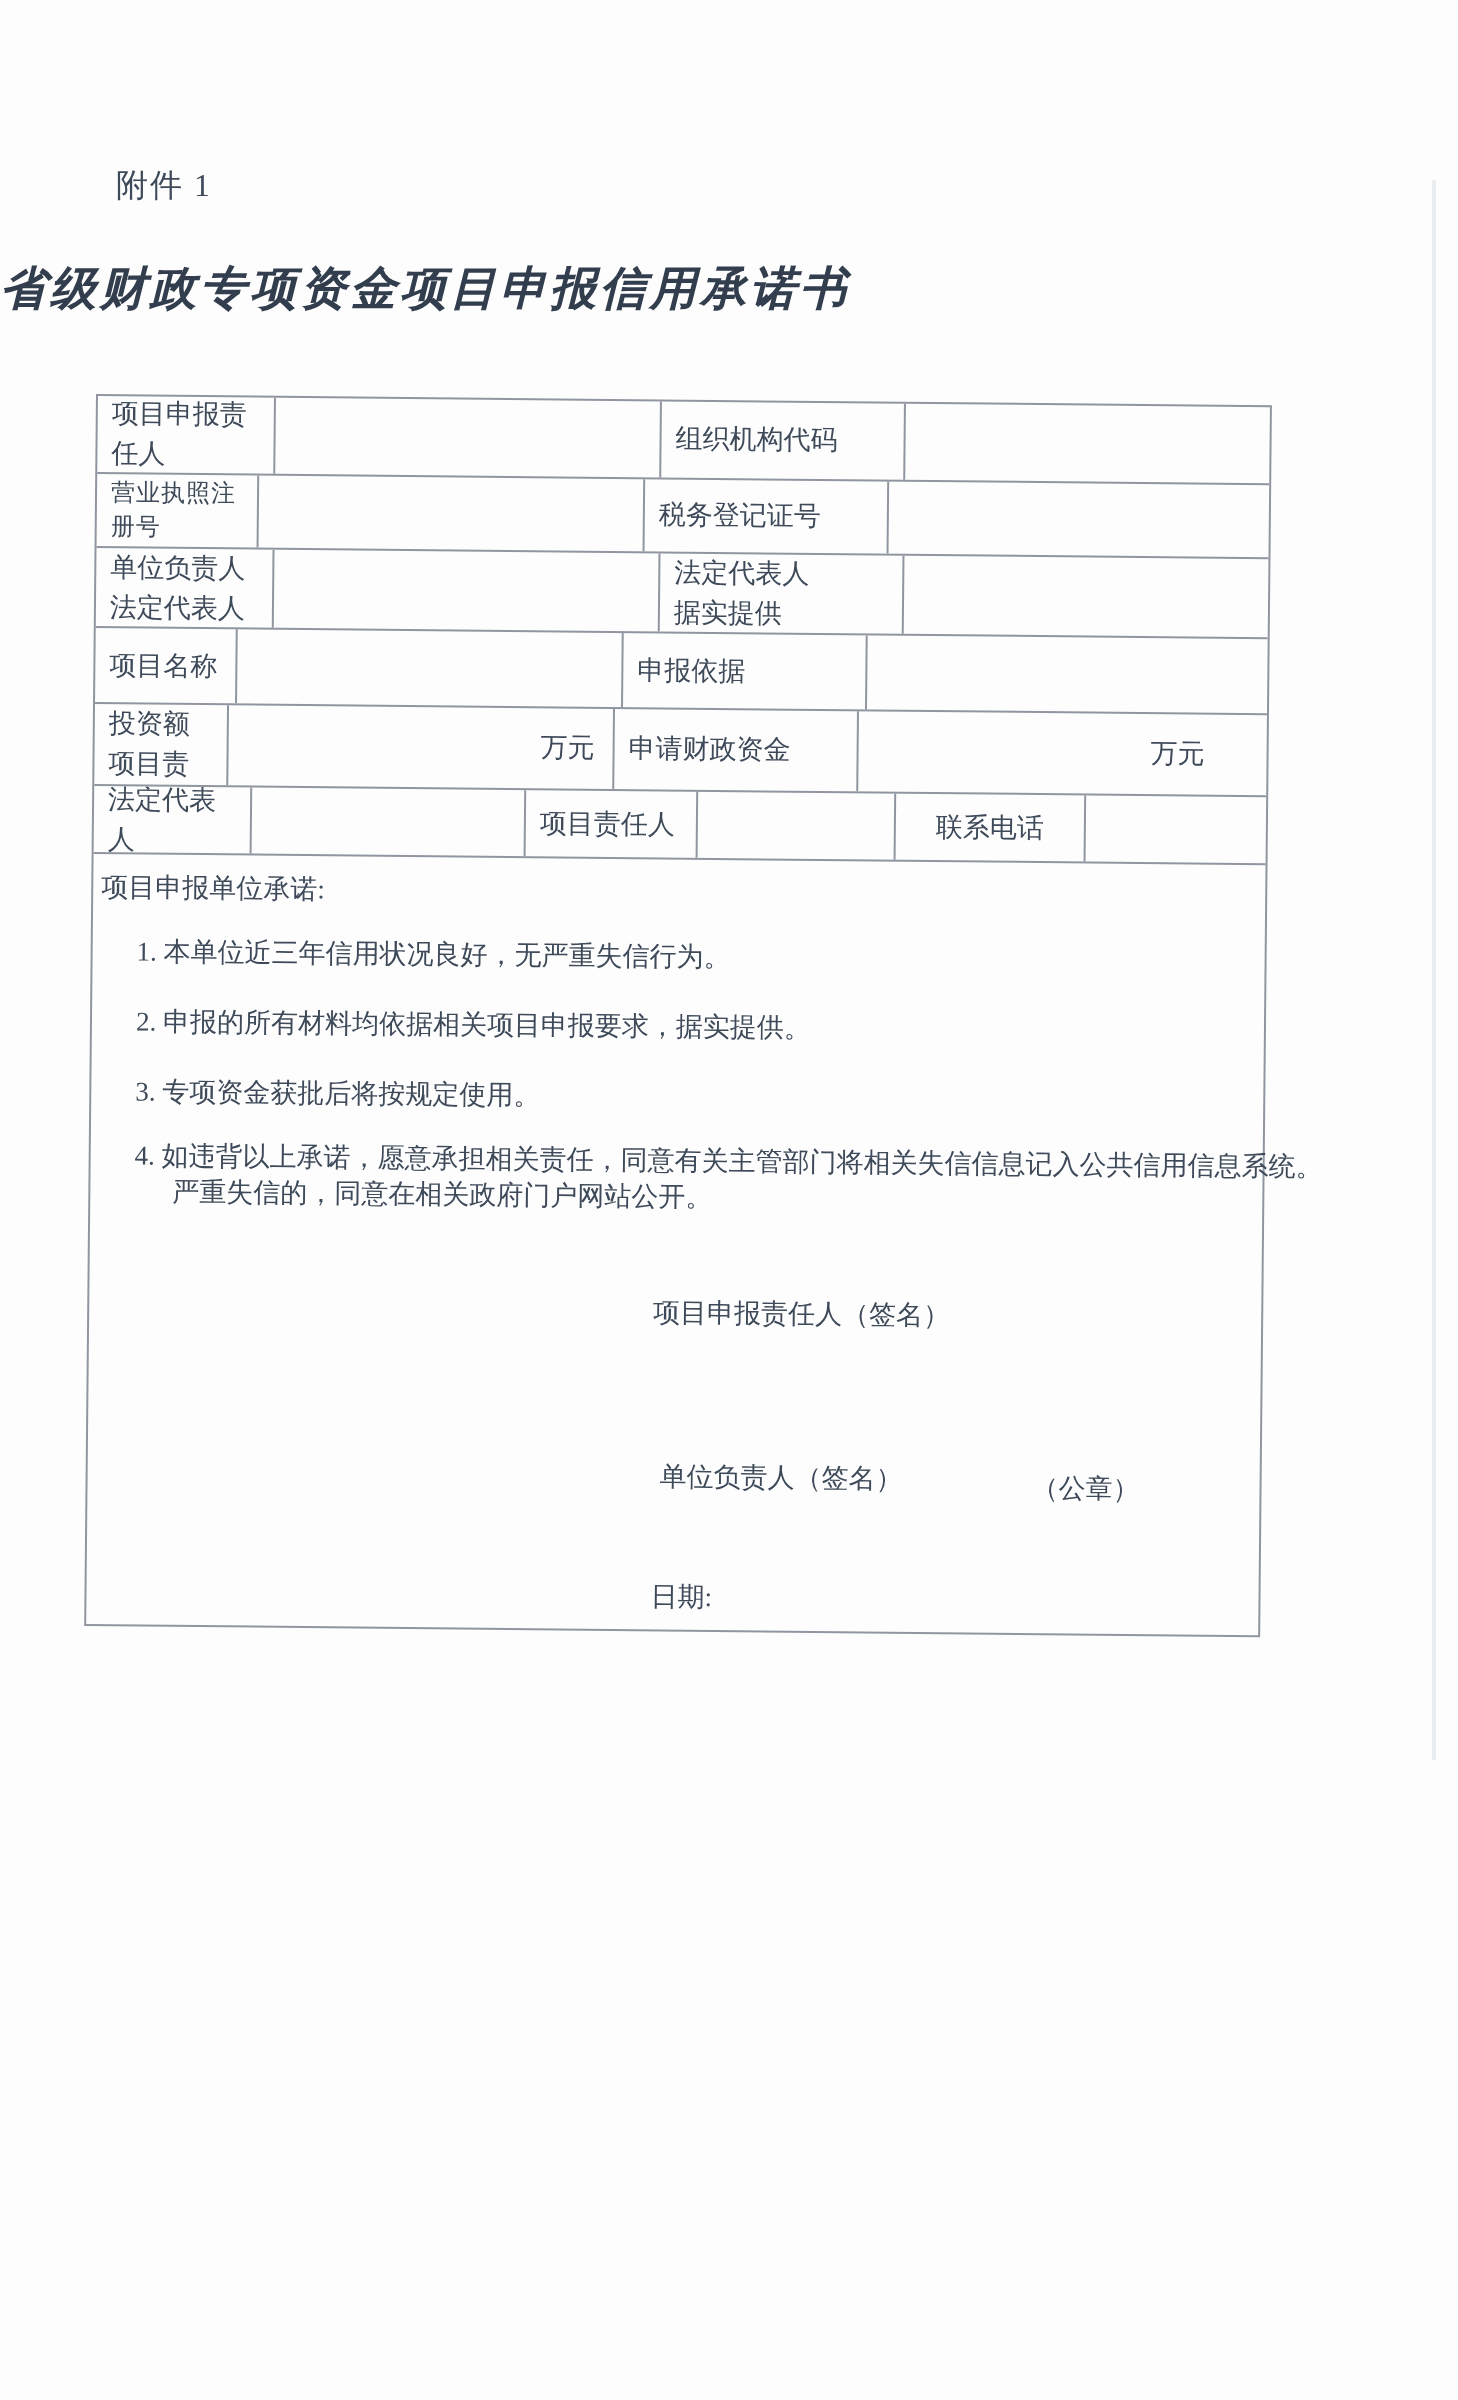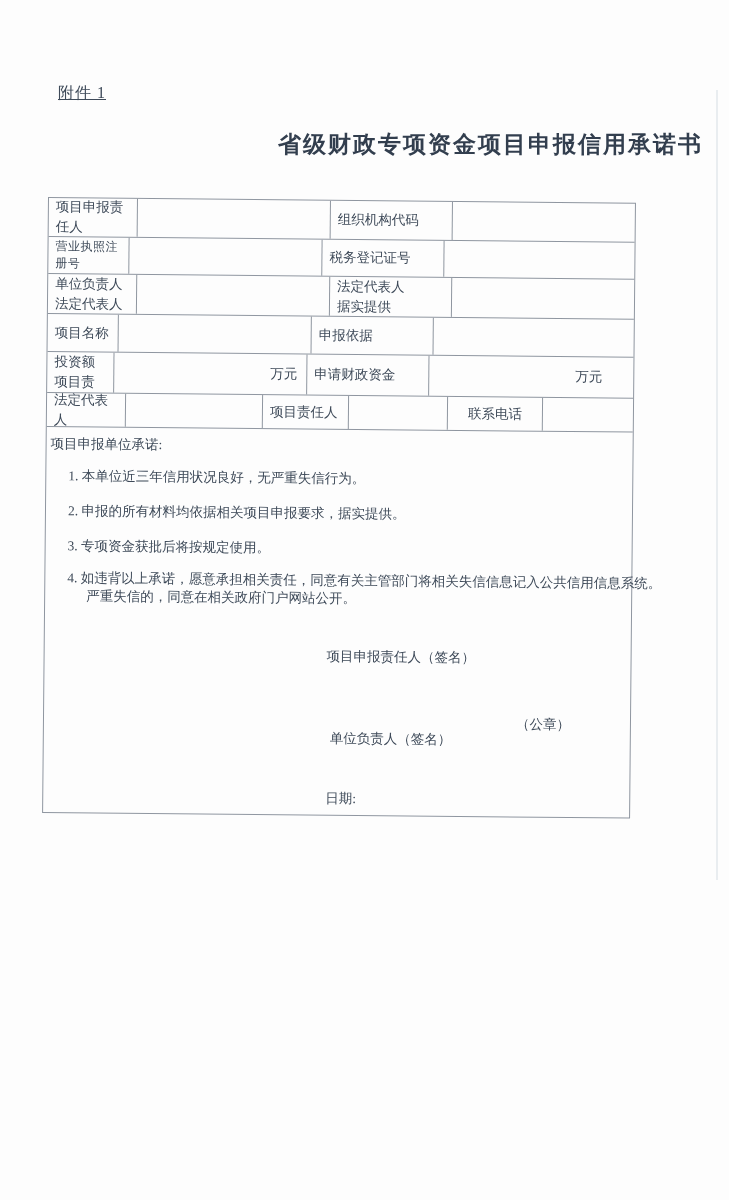--- a/index.html
+++ b/index.html
@@ -16,30 +16,31 @@
     color:var(--ink);
     position:relative;
     overflow:hidden;
   }
   .scan-edge{
     position:absolute;left:716px;top:90px;width:2px;height:790px;
     background:#e9edf0;
   }
   .attachment{
     position:absolute;left:58px;top:83px;
-    font-size:16px;letter-spacing:1px;text-decoration:underline;
+    font-size:16px;letter-spacing:1px;
   }
   .doc-title{
     position:absolute;left:0;top:129px;width:703px;
-    text-align:right;
+    text-align:left;
     font-family:"Liberation Sans","DejaVu Sans",sans-serif;
     font-weight:700;
     font-size:23px;letter-spacing:2px;
     color:var(--title-ink);
     margin:0;
+    font-style:italic;
   }
   .form-table{
     position:absolute;left:48px;top:197px;
     width:586px;height:614px;
     border:1px solid var(--border);
     transform:rotate(0.55deg);
     transform-origin:0 0;
     box-sizing:content-box;
     background:transparent;
   }
@@ -140,18 +141,18 @@
       <div class="commit-abs" style="left:4px;top:8px">项目申报单位承诺:</div>
       <div class="commit-abs" style="left:22px;top:40px">1. 本单位近三年信用状况良好，无严重失信行为。</div>
       <div class="commit-abs" style="left:22px;top:75px">2. 申报的所有材料均依据相关项目申报要求，据实提供。</div>
       <div class="commit-abs" style="left:22px;top:110px">3. 专项资金获批后将按规定使用。</div>
       <div class="commit-abs" style="left:22px;top:142px">
         <div>4. 如违背以上承诺，愿意承担相关责任，同意有关主管部门将相关失信信息记入公共信用信息系统。</div>
         <div class="hang">严重失信的，同意在相关政府门户网站公开。</div>
       </div>
       <div class="commit-abs" style="left:282px;top:218px">项目申报责任人（签名）</div>
       <div class="commit-abs" style="left:286px;top:300px">单位负责人（签名）</div>
-      <div class="commit-abs" style="left:472px;top:284px">（公章）</div>
+      <div class="commit-abs" style="left:472px;top:304px">（公章）</div>
       <div class="commit-abs" style="left:282px;top:360px">日期:</div>
     </div>
 
   </div>
 </div>
 
 </body></html>

